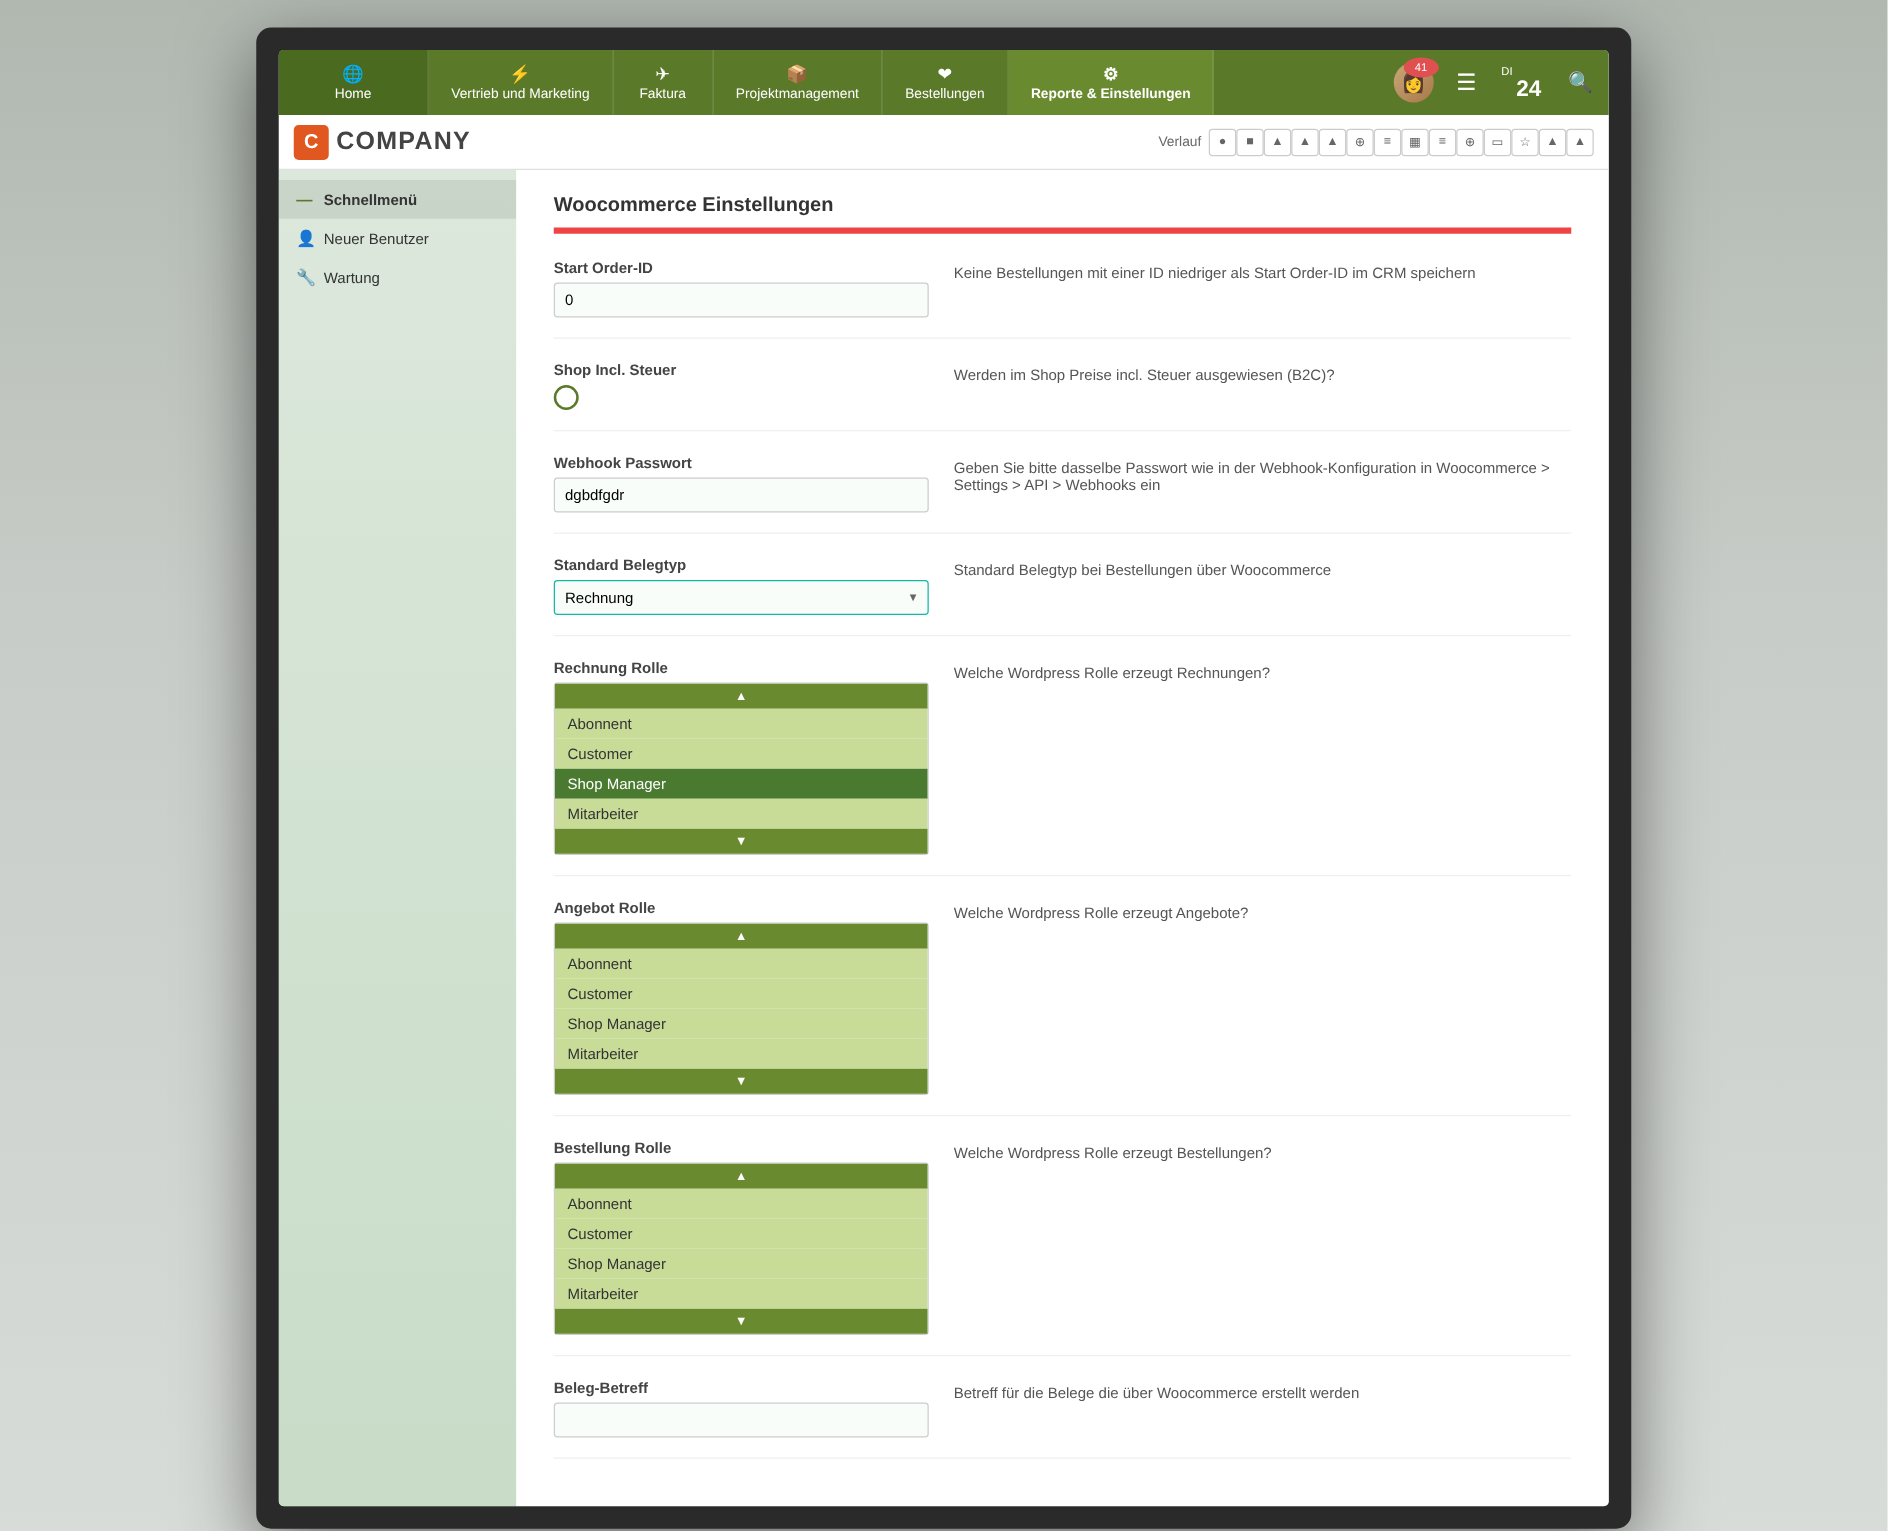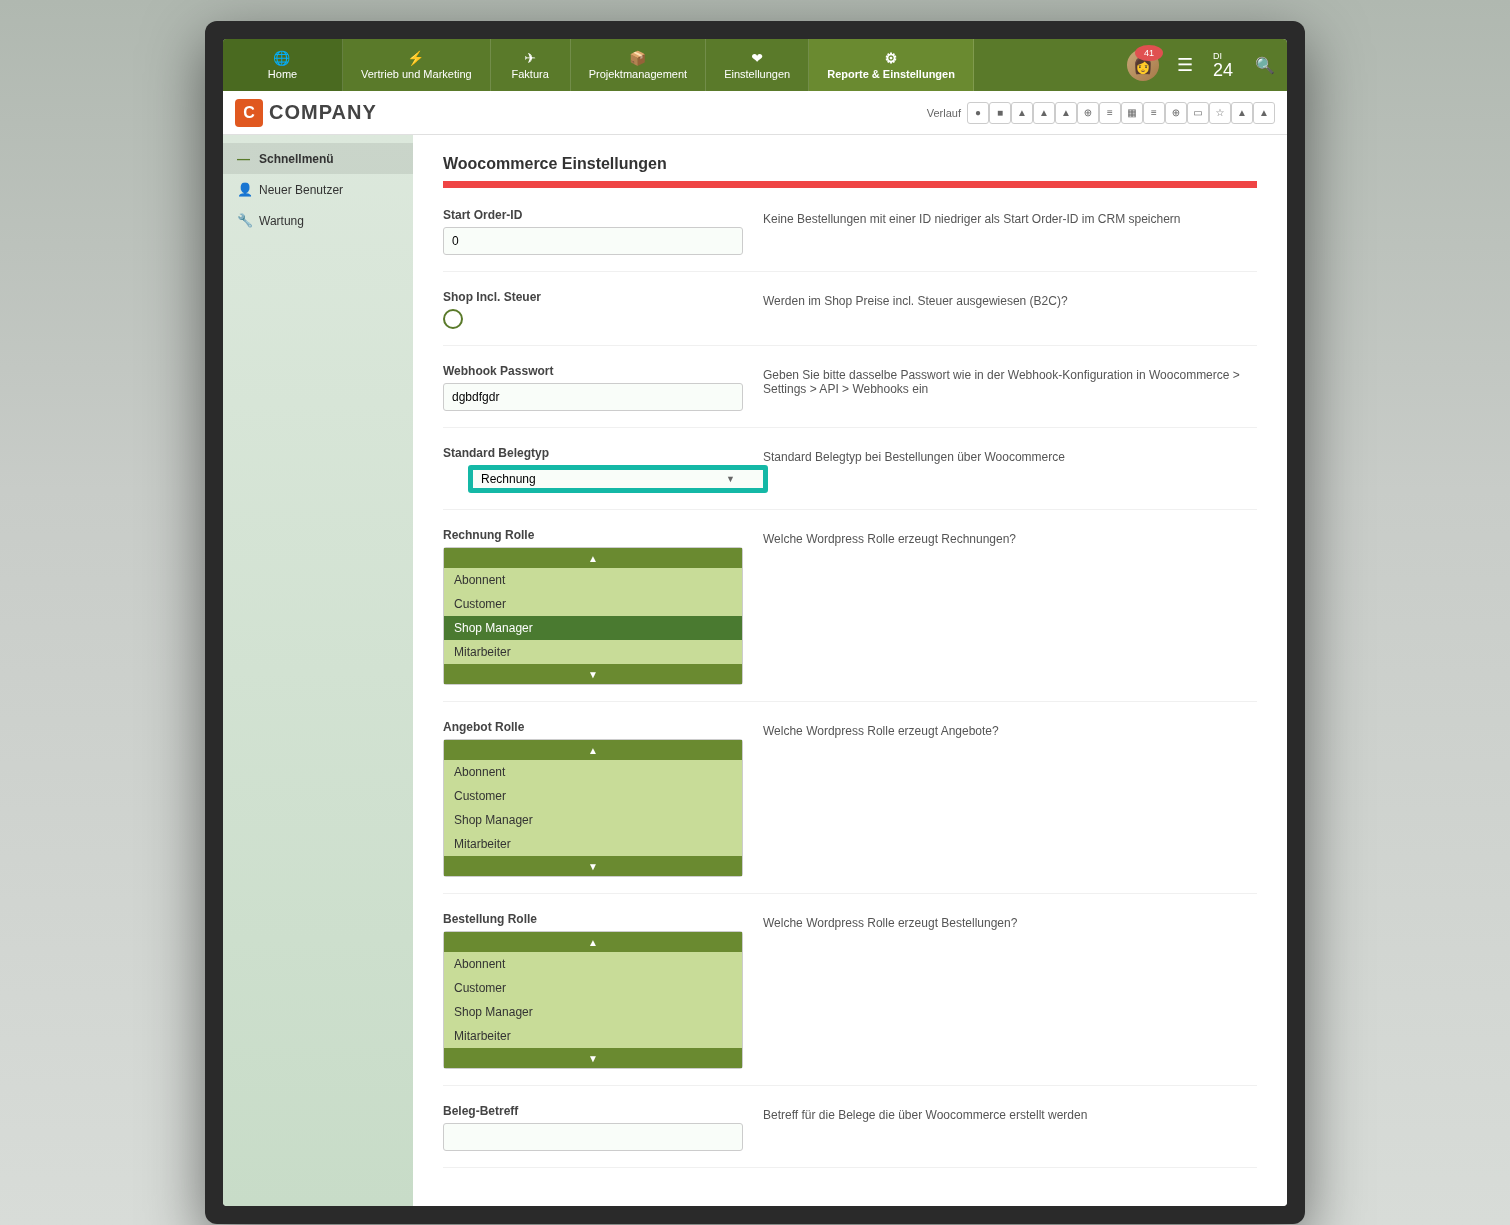--- a/index.html
+++ b/index.html
@@ -113,21 +113,21 @@
     }
 
     .date-box {
       color: #fff;
       text-align: left;
       padding: 0 10px;
       font-size: 11px;
     }
 
     .date-box .day-abbr { font-size: 9px; }
-    .date-box .day-num { font-size: 18px; font-weight: normal; line-height: 1; }
+    .date-box .day-num { font-size: 18px; font-weight: bold; line-height: 1; margin-left: 12px; }
 
     .search-icon-nav {
       color: #fff;
       font-size: 16px;
       padding: 0 12px;
       cursor: pointer;
     }
 
     
     .second-bar {
@@ -236,21 +236,21 @@
       padding: 20px 30px;
       overflow-y: auto;
     }
 
     .page-title {
       font-size: 16px;
       font-weight: bold;
       color: #333;
       margin-bottom: 20px;
       padding-bottom: 8px;
-      border-bottom: 7px solid #ef4444;
+      border-bottom: 5px solid #ef4444;
     }
 
     
     .form-row {
       display: flex;
       align-items: flex-start;
       margin-bottom: 18px;
       padding-bottom: 16px;
       border-bottom: 1px solid #f0f0f0;
     }
@@ -307,29 +307,28 @@
       width: 10px;
       height: 10px;
       border-radius: 50%;
       background: transparent;
     }
 
     
     .form-select {
       width: 300px;
       height: 28px;
-      border: 5px solid #14b8a6;
+      border: 1px solid #14b8a6;
       border-radius: 3px;
       padding: 0 8px;
       font-size: 12px;
       background: #f9fdf9;
       appearance: none;
       cursor: pointer;
       outline: none;
-      margin-left: 25px;
     }
 
     .select-wrap {
       position: relative;
       width: 300px;
     }
 
     .select-wrap::after {
       content: '▼';
       position: absolute;
@@ -404,21 +403,21 @@
         <div class="nav-item">
           <span class="nav-icon">✈</span>
           <span>Faktura</span>
         </div>
         <div class="nav-item">
           <span class="nav-icon">📦</span>
           <span>Projektmanagement</span>
         </div>
         <div class="nav-item">
           <span class="nav-icon">❤</span>
-          <span>Einstellungen</span>
+          <span>Bestellungen</span>
         </div>
         <div class="nav-item nav-item-settings">
           <span class="nav-icon">⚙</span>
           <span>Reporte &amp; Einstellungen</span>
         </div>
         <div class="nav-right">
           <div class="avatar-wrap">
             <div class="avatar-img">👩</div>
             <div class="badge">41</div>
           </div>

